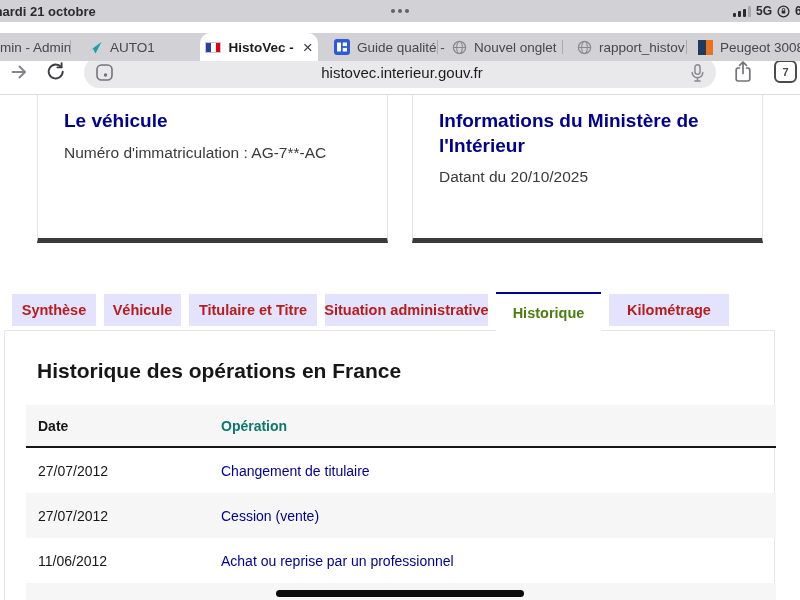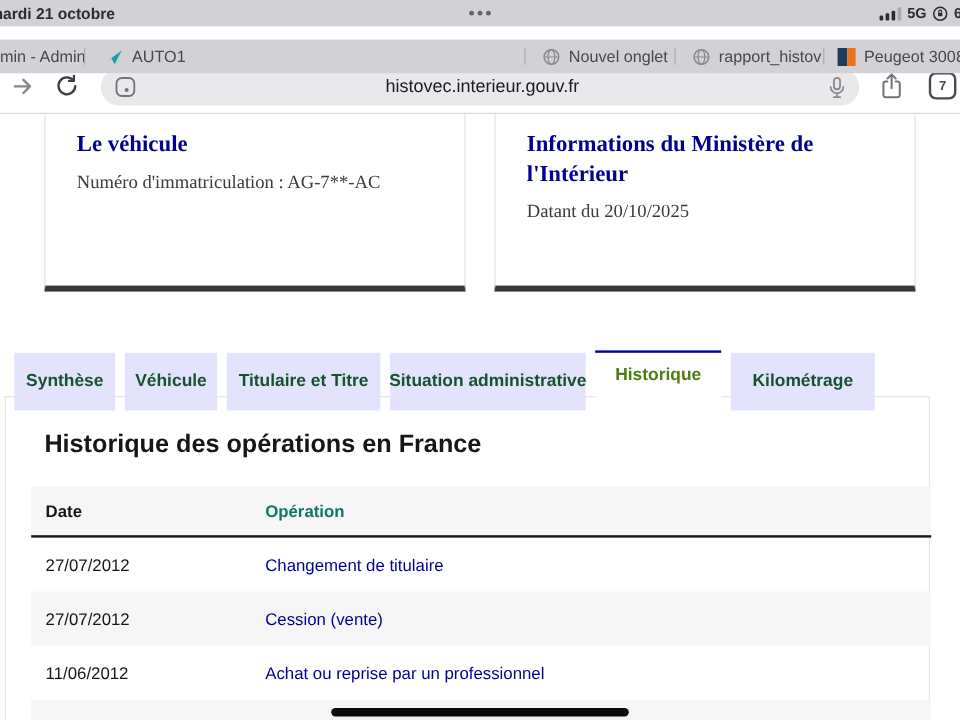--- a/index.html
+++ b/index.html
@@ -44,28 +44,28 @@
   .url-txt{flex:1;text-align:center;font-size:15px;color:#1c1c1e;}
   .tabs-btn{position:absolute;left:774px;top:10px;width:23px;height:23px;border:2px solid #4a4a4e;
     border-radius:6px;box-sizing:border-box;display:flex;align-items:center;justify-content:center;
     font-size:11px;font-weight:700;color:#4a4a4e;}
 
   
   .viewport{position:absolute;top:95px;left:0;width:800px;height:505px;background:#fff;overflow:hidden;}
 
   .card{position:absolute;top:0;height:148px;box-sizing:border-box;background:#fff;
     border-left:1px solid #e3e3e3;border-right:1px solid #e3e3e3;border-bottom:5px solid #3a3a3a;
-    padding:14px 26px 0;font-family:Liberation Serif, serif;}
+    padding:14px 26px 0;}
   .card-1{left:37px;width:351px;} .card-2{left:412px;width:351px;}
   .card h3{margin:0 0 10px;font-size:19px;line-height:1.3;font-weight:700;color:#000091;}
   .card p{margin:0;font-size:15.5px;color:#3a3a3a;}
 
   .ptabs{position:absolute;left:12px;top:199px;display:flex;gap:8px;align-items:flex-start;z-index:3;}
-  .ptab{height:48px;display:flex;align-items:center;justify-content:center;background:#e3e3fd;
-    color:#14532d;font-size:14.5px;font-weight:700;white-space:nowrap;padding:0 4px;box-sizing:border-box;cursor:default;}
+  .ptab{height:32px;display:flex;align-items:center;justify-content:center;background:#e3e3fd;
+    color:#b91c1c;font-size:14.5px;font-weight:700;white-space:nowrap;padding:0 4px;box-sizing:border-box;cursor:default;}
   .ptab.w1{width:84px}.ptab.w2{width:77px}.ptab.w3{width:128px}.ptab.w4{width:163px}
   .ptab.w5{width:105px}.ptab.w6{width:147px}.ptab.w7{width:120px}
   .ptab.active{background:#fff;color:#4d7c0f;border-top:2px solid #000091;height:40px;margin-top:-2px;}
 
   .panel{position:absolute;left:4px;top:235px;width:771px;height:270px;box-sizing:border-box;
     border:1px solid #e6e6e6;border-bottom:none;z-index:1;}
   .panel h2{margin:28px 0 0 32px;font-size:21px;font-weight:700;color:#161616;}
   .htable{position:absolute;left:21px;top:74px;width:750px;font-size:14px;}
   .thead{height:43px;background:#f6f6f6;border-bottom:2px solid #161616;display:flex;align-items:center;
     font-weight:700;color:#161616;box-sizing:border-box;}
@@ -114,20 +114,40 @@
     </span>
     <span class="tsep" style="left:70px"></span>
     <span class="btab" style="left:86px">
       <span style="display:flex">
         <svg width="17" height="15" viewBox="0 0 17 15">
             <path d="M1 12.5 L15.5 2 L9.5 13.5 L6.8 8.6 Z" fill="#19a0aa"></path>
           </svg>
       </span>
       <span>AUTO1</span>
     </span>
+    <span class="pill">
+      <span class="flag">
+          <i></i>
+          <i></i>
+          <i></i>
+        </span>
+      <span>HistoVec -</span>
+      <span class="close-x">×</span>
+    </span>
+    <span class="btab" style="left:334px">
+      <span style="display:flex">
+        <svg width="16" height="16" viewBox="0 0 16 16">
+            <rect width="16" height="16" rx="3" fill="#2d5bd7"></rect>
+            <rect x="3" y="3.5" width="4" height="9" fill="#fff"></rect>
+            <rect x="8.7" y="3.5" width="4.3" height="3.6" fill="#fff"></rect>
+            <rect x="8.7" y="8.9" width="4.3" height="3.6" fill="#fff"></rect>
+          </svg>
+      </span>
+      <span>Guide qualité -</span>
+    </span>
     <span class="tsep" style="left:437px"></span>
     <span class="btab" style="left:452px">
       <span style="display:flex">
         <svg width="15" height="15" viewBox="0 0 16 16">
             <circle cx="8" cy="8" r="6.5" fill="none" stroke="#8a8a8e" stroke-width="1.4"></circle>
             <ellipse cx="8" cy="8" rx="3" ry="6.5" fill="none" stroke="#8a8a8e" stroke-width="1.1"></ellipse>
             <path d="M1.5 8h13" stroke="#8a8a8e" stroke-width="1.1"></path>
           </svg>
       </span>
       <span>Nouvel onglet</span>

